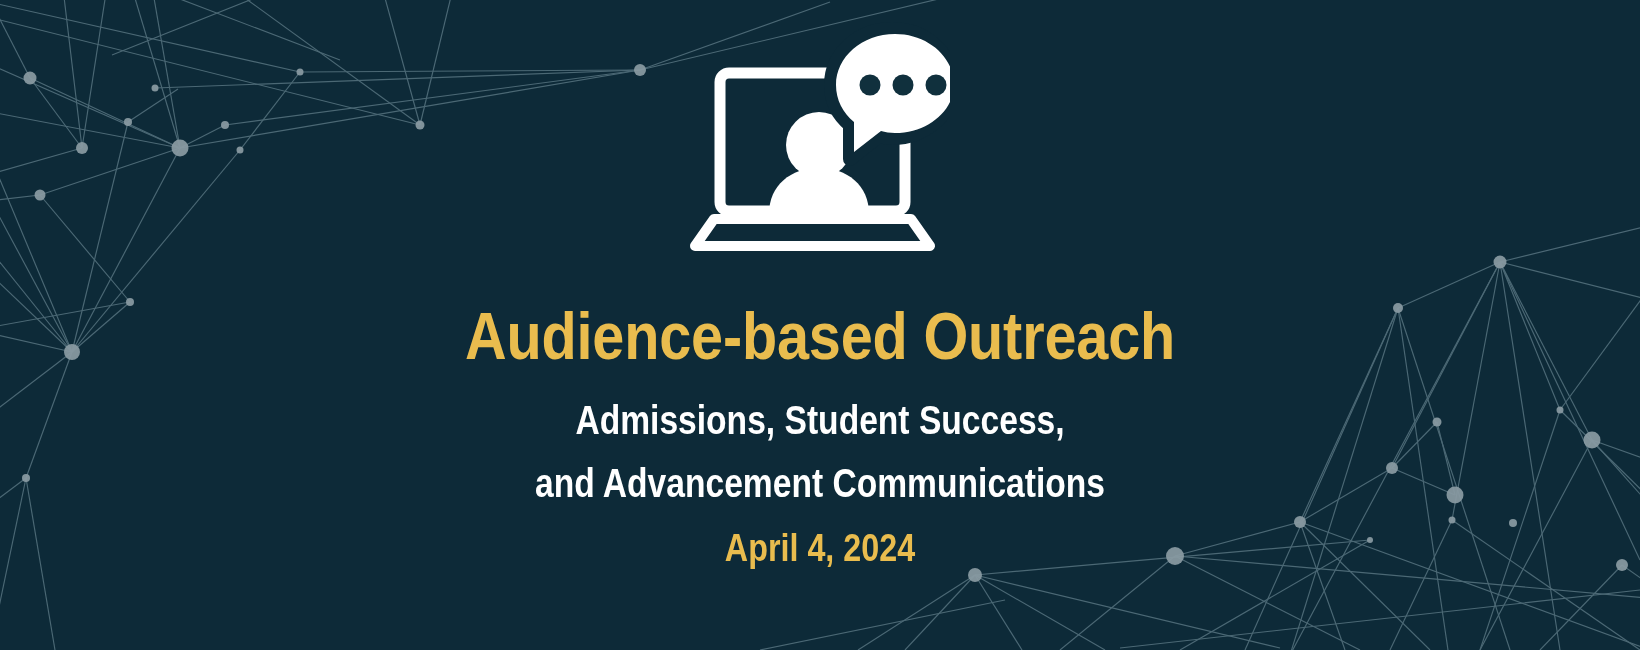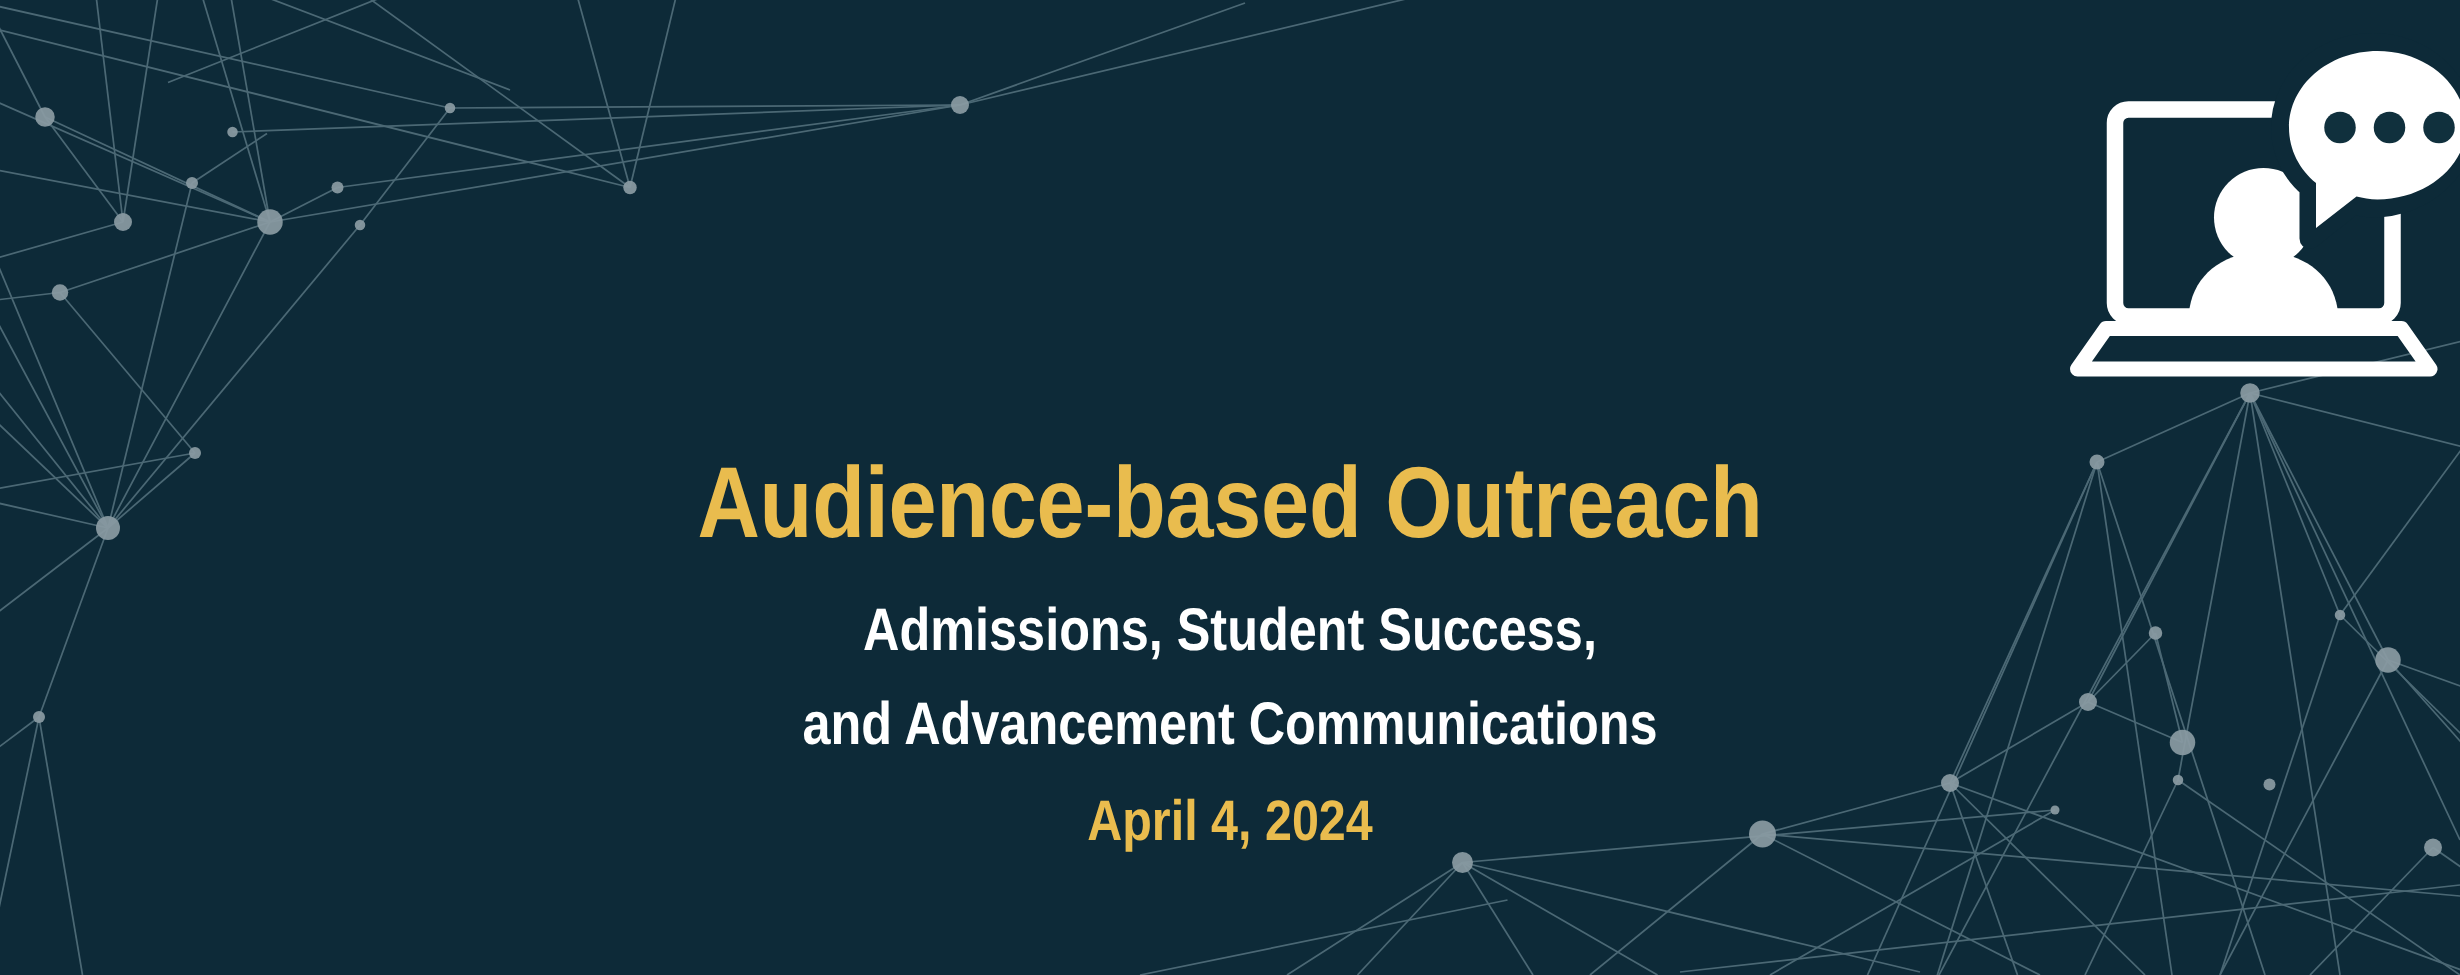--- a/index.html
+++ b/index.html
@@ -26,21 +26,21 @@
     pointer-events: none;
   }
   #content {
     position: absolute;
     left: 0;
     top: 0;
     width: 1640px;
     height: 650px;
     display: flex;
     flex-direction: column;
-    align-items: flex-end;
+    align-items: center;
   }
   
   #hero-icon {
     margin-top: 22px;
     width: 260px;
     height: 232px;
     display: block;
   }
   
   #text-block {

